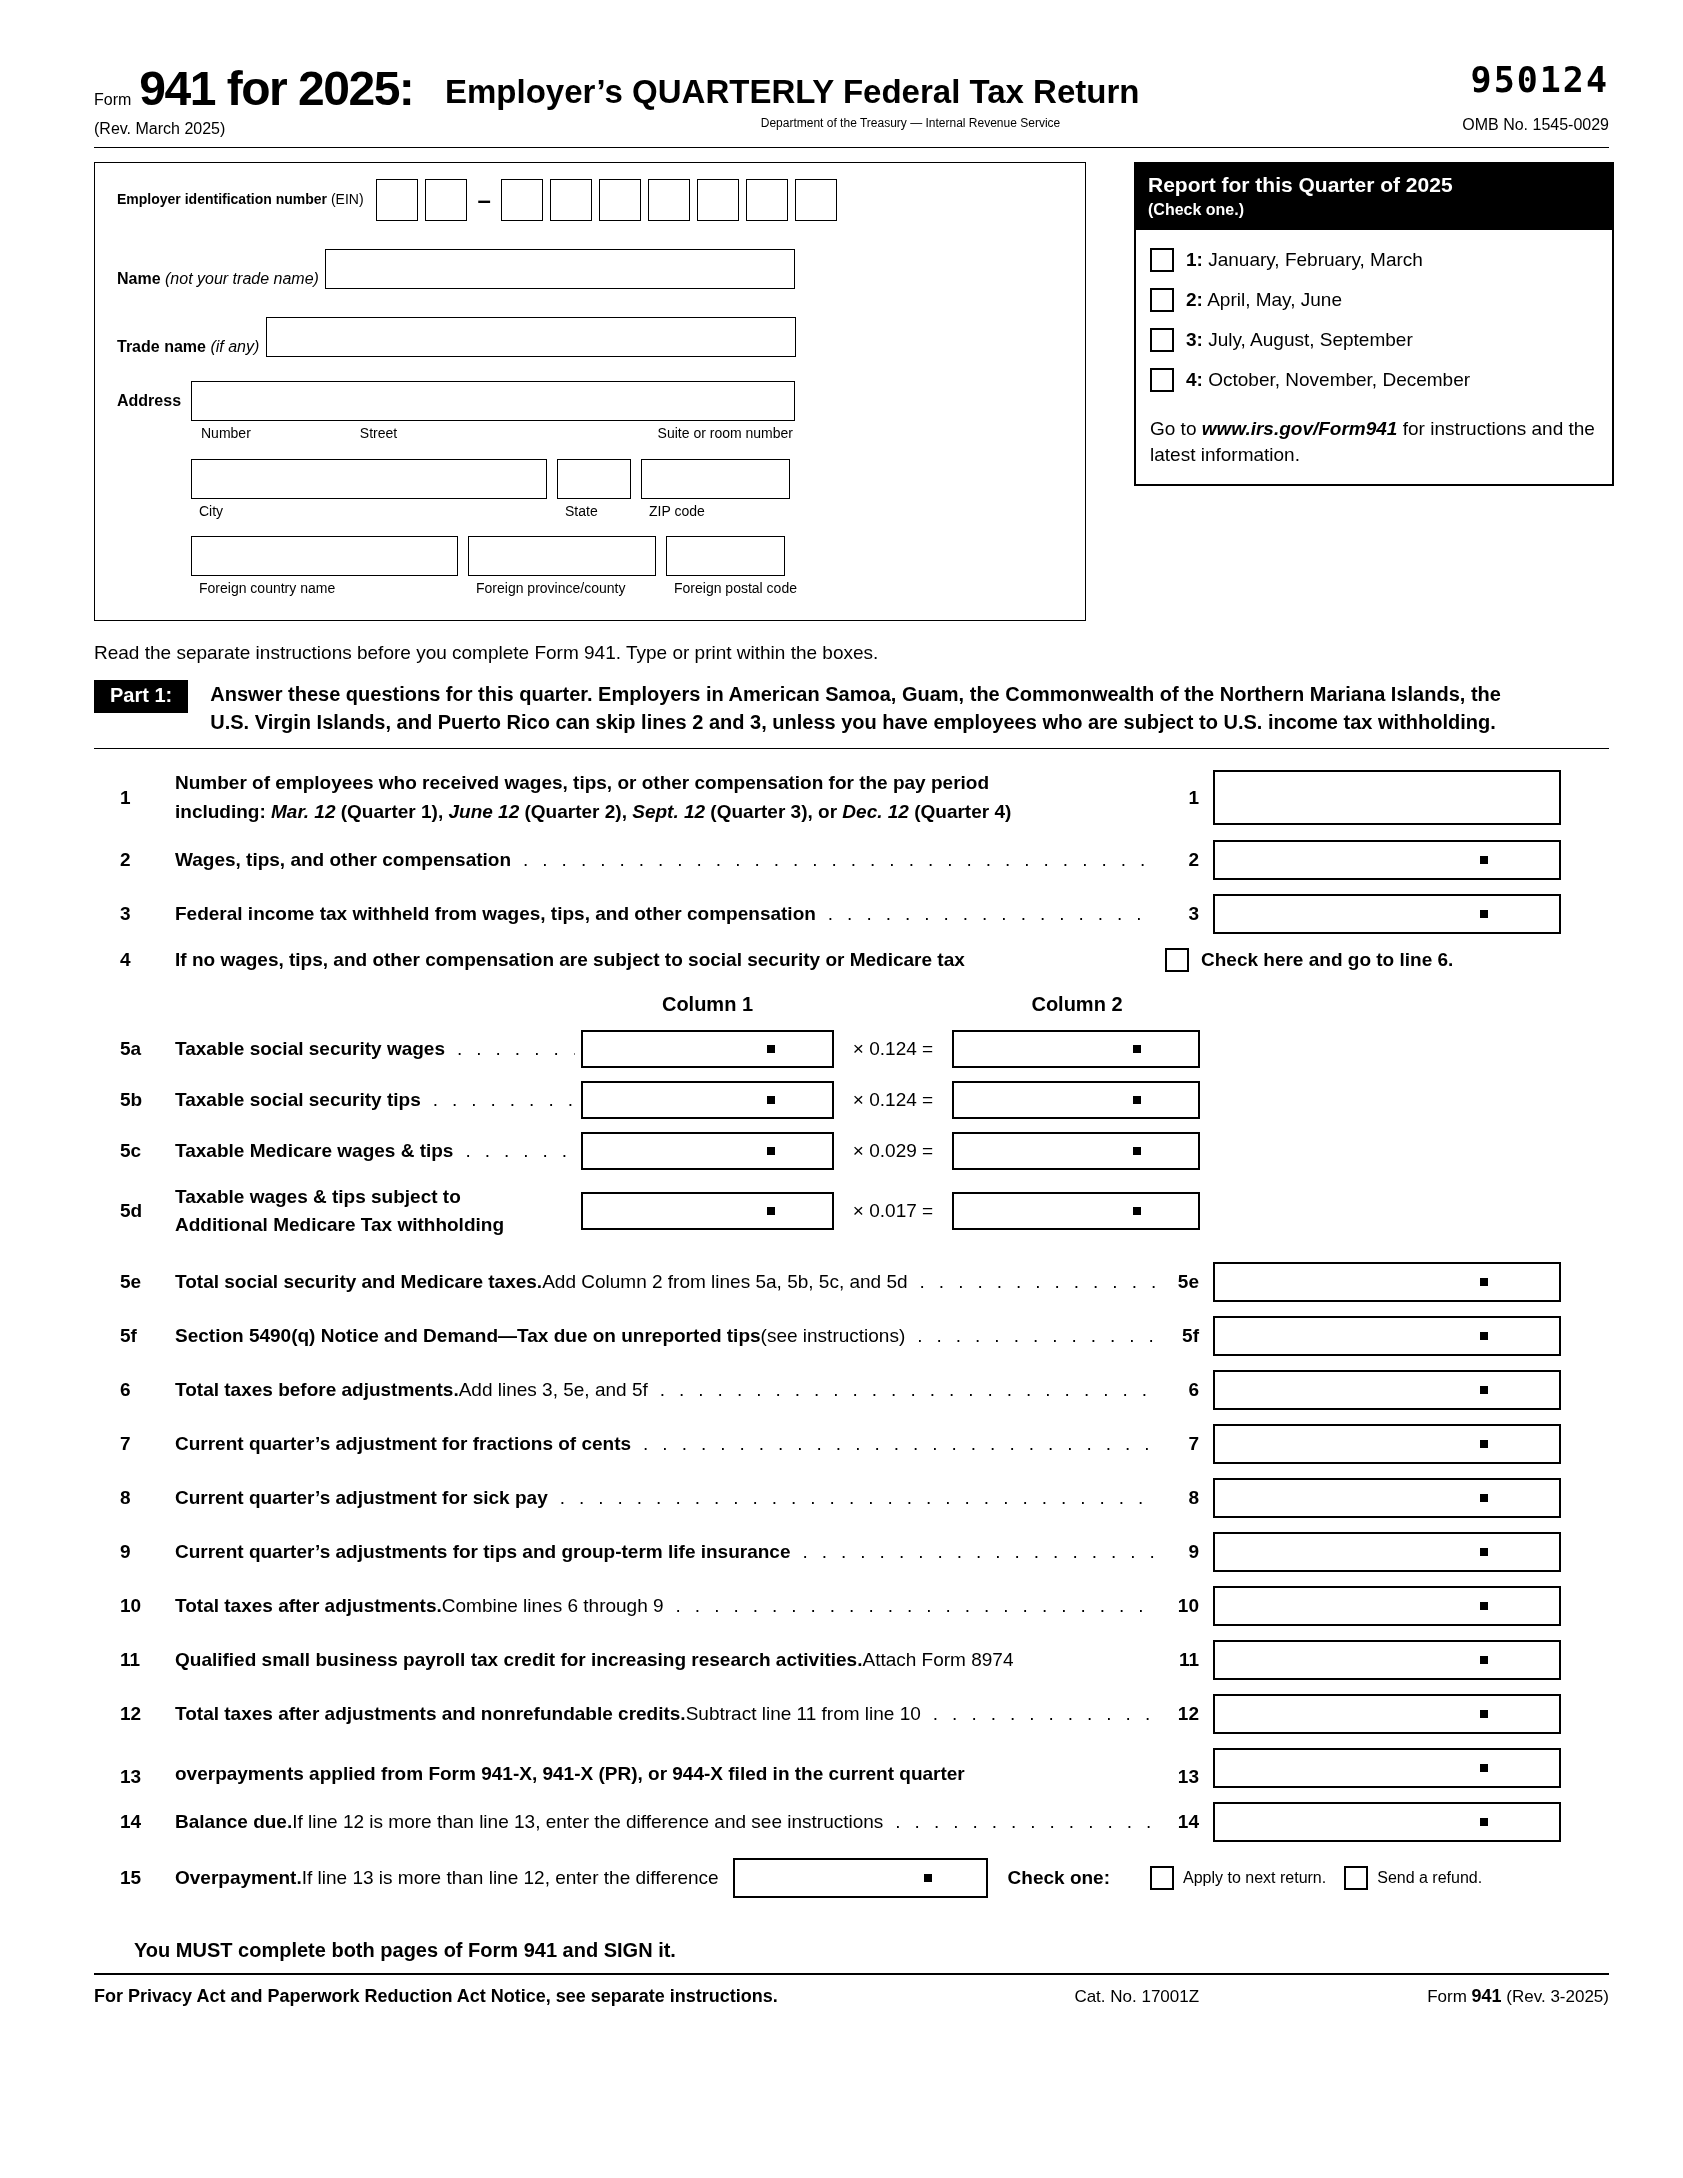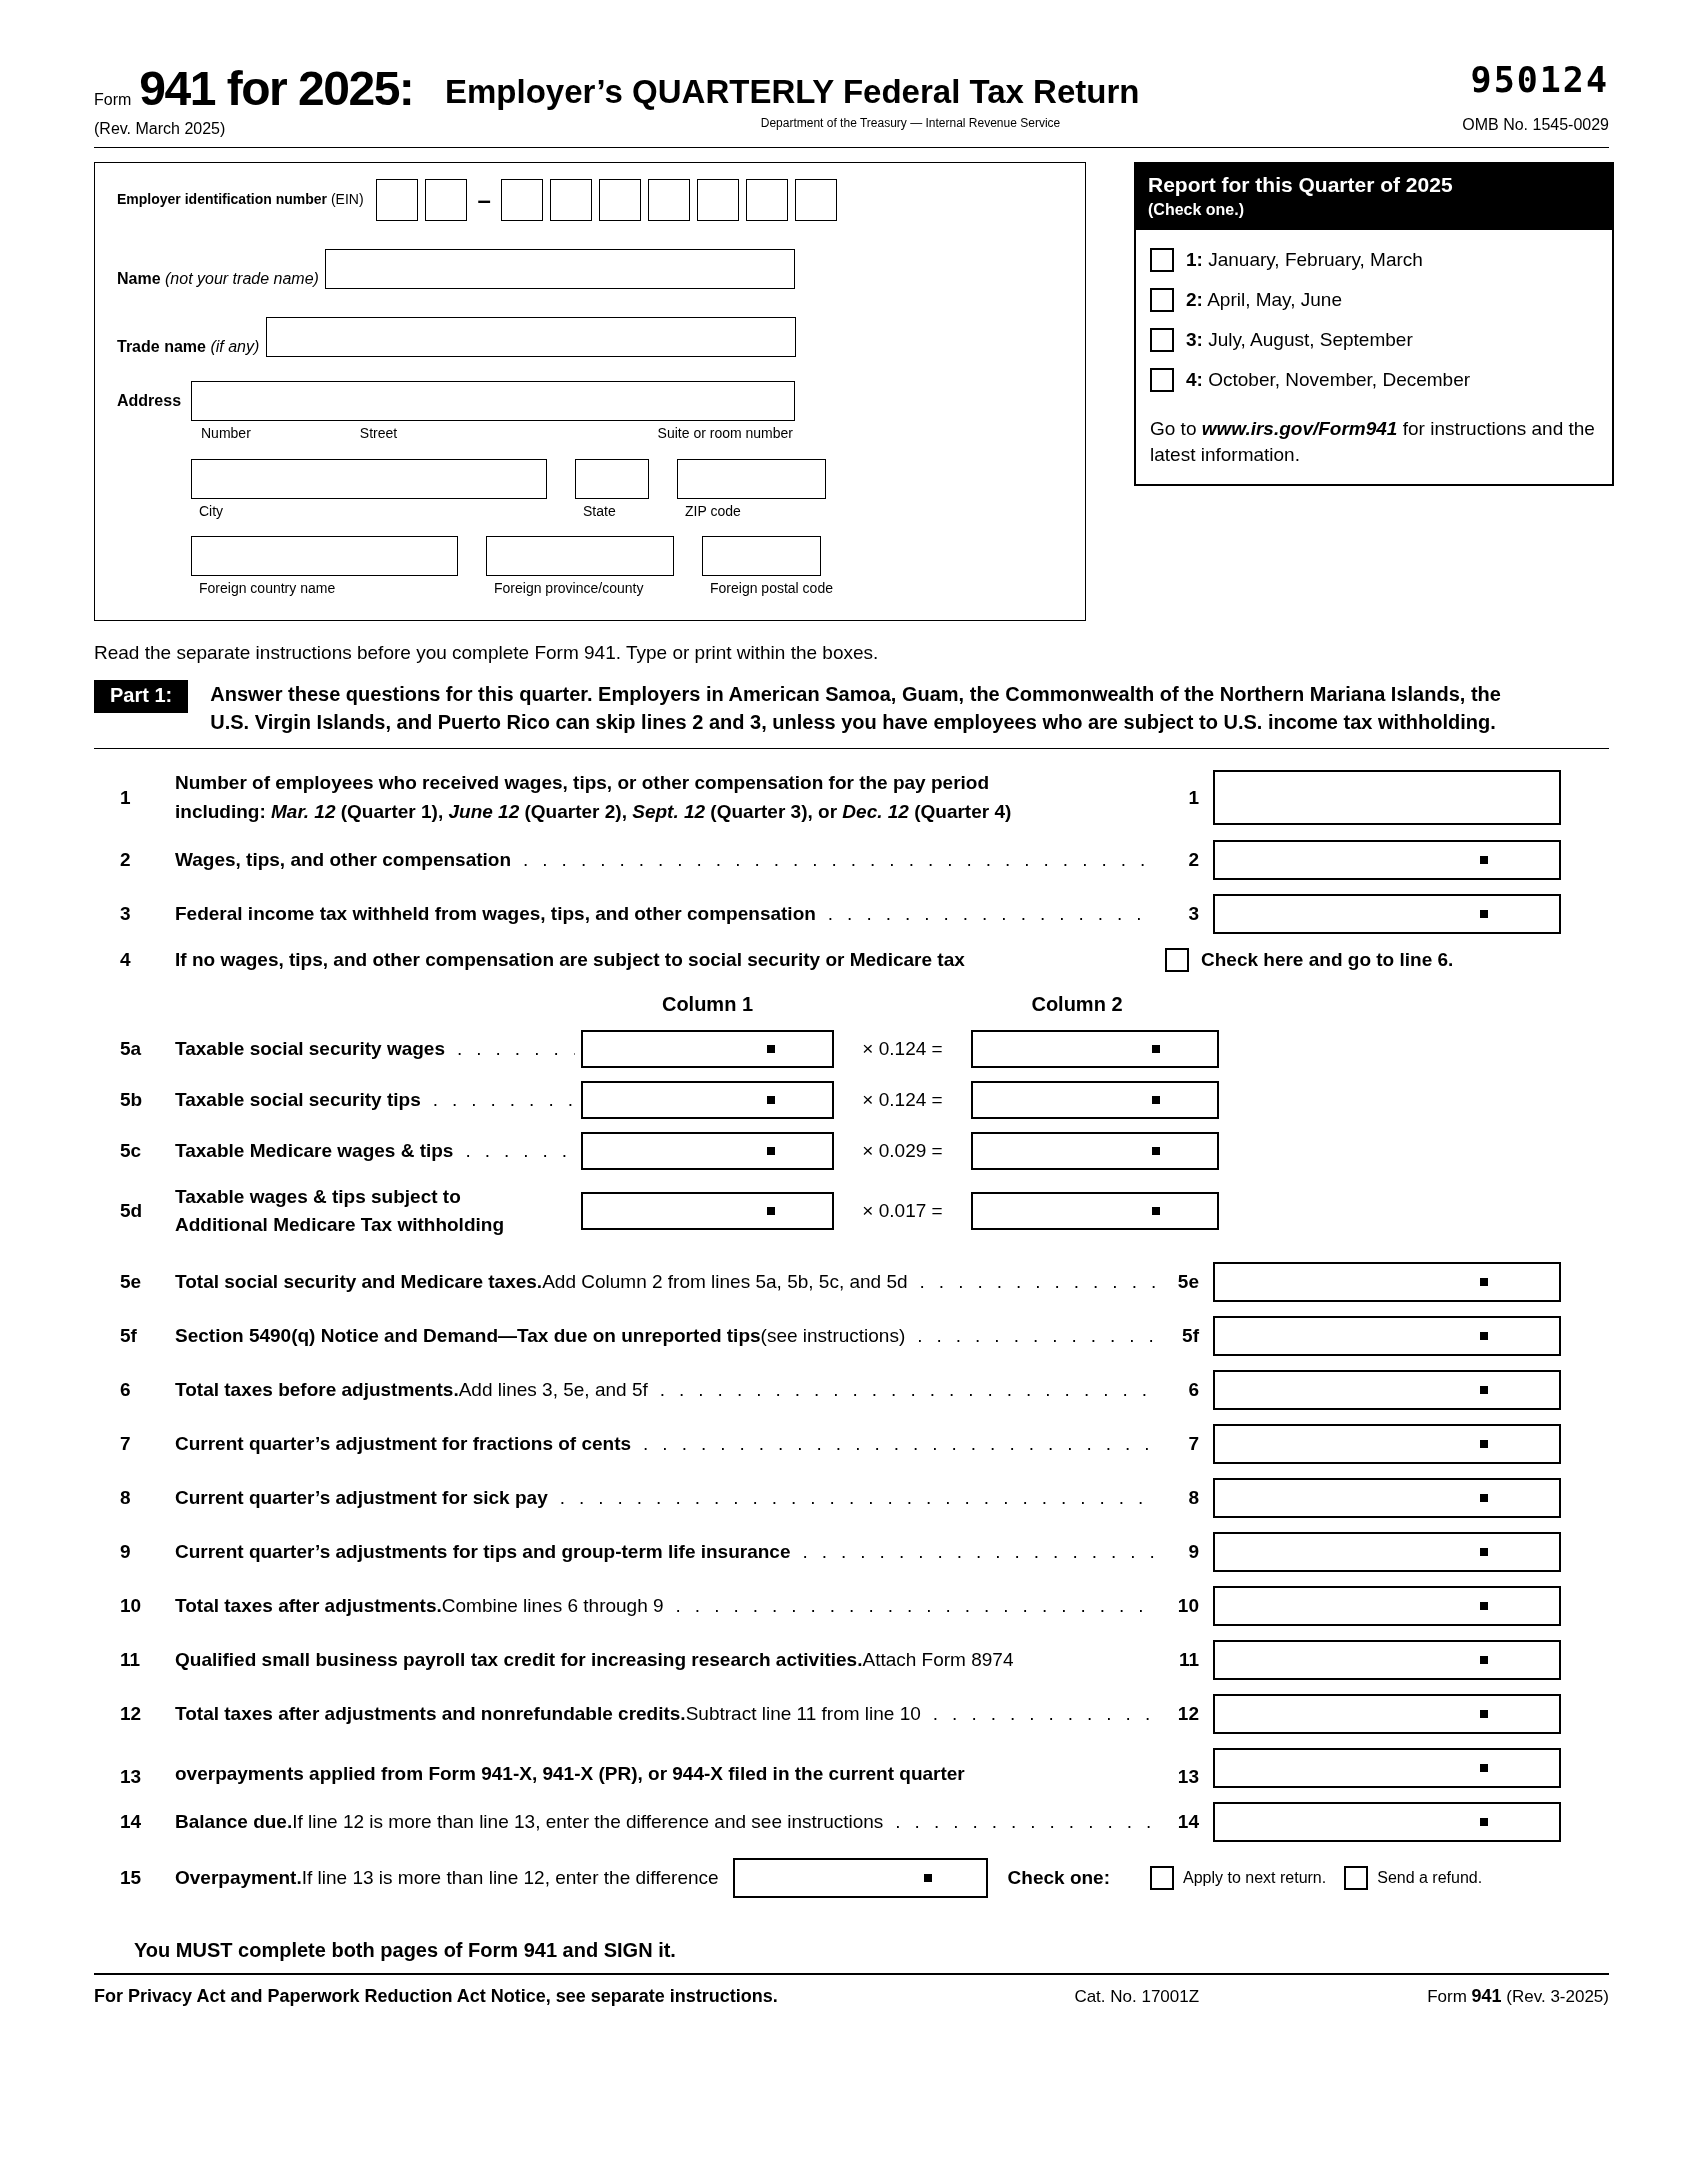--- a/index.html
+++ b/index.html
@@ -47,21 +47,21 @@
   .trade-label { width:149px; }
   .trade-input { width:530px; }
   .addr-row { display:flex; align-items:flex-start; margin-top:24px; }
   .addr-label { width:74px; font-size:16px; font-weight:700; padding-top:10px; flex:none; }
   .addr-input { width:604px; }
   .addr-sublabels { display:flex; margin-left:74px; width:604px; font-size:14px; margin-top:4px; }
   .sub-number { margin-left:10px; }
   .sub-street { margin-left:109px; }
   .sub-suite { margin-left:auto; margin-right:2px; }
 
-  .csz-row { display:flex; gap:28px; margin-left:74px; margin-top:16px; }
+  .csz-row { display:flex; gap:10px; margin-left:74px; margin-top:16px; }
   .csz-col { display:flex; flex-direction:column; }
   .csz-col .sub { font-size:14px; margin-top:4px; margin-left:8px; }
   .city-input { width:356px; }
   .state-input { width:74px; }
   .zip-input { width:149px; }
   .fcountry-input { width:267px; }
   .fprov-input { width:188px; }
   .fpostal-input { width:119px; }
 
   .quarter-box { width:480px; flex:none; border:2px solid #000; align-self:flex-start; }
@@ -104,21 +104,21 @@
   .ch2 { width:248px; flex:none; text-align:center; }
 
   .row5 { display:flex; align-items:center; margin-top:13px; }
   .l5text { width:406px; flex:none; display:flex; align-items:baseline; min-width:0; padding-right:6px; }
   .l5text span { white-space:nowrap; }
   .l5text.stack { display:block; line-height:1.45; }
   .cbox { position:relative; height:38px; border:2px solid #000; flex:none; }
   .cbox1 { width:253px; }
   .cbox2 { width:248px; }
   .cbox .dec { right:57px; }
-  .mult { width:137px; flex:none; text-align:center; }
+  .mult { width:118px; flex:none; text-align:center; }
 
   .l15 { display:flex; align-items:center; margin-top:16px; }
   .l15 .ov-text { display:flex; align-items:baseline; min-width:0; }
   .l15 .ov-text span { white-space:nowrap; }
   .box15 { position:relative; width:255px; height:40px; border:2px solid #000; margin-left:14px; flex:none; }
   .box15 .dec { right:54px; }
   .checkone { font-weight:700; margin-left:20px; white-space:nowrap; }
   .cb15a { margin-left:40px; }
   .opt { font-size:16px; margin-left:9px; white-space:nowrap; }
   .cb15b { margin-left:18px; }

